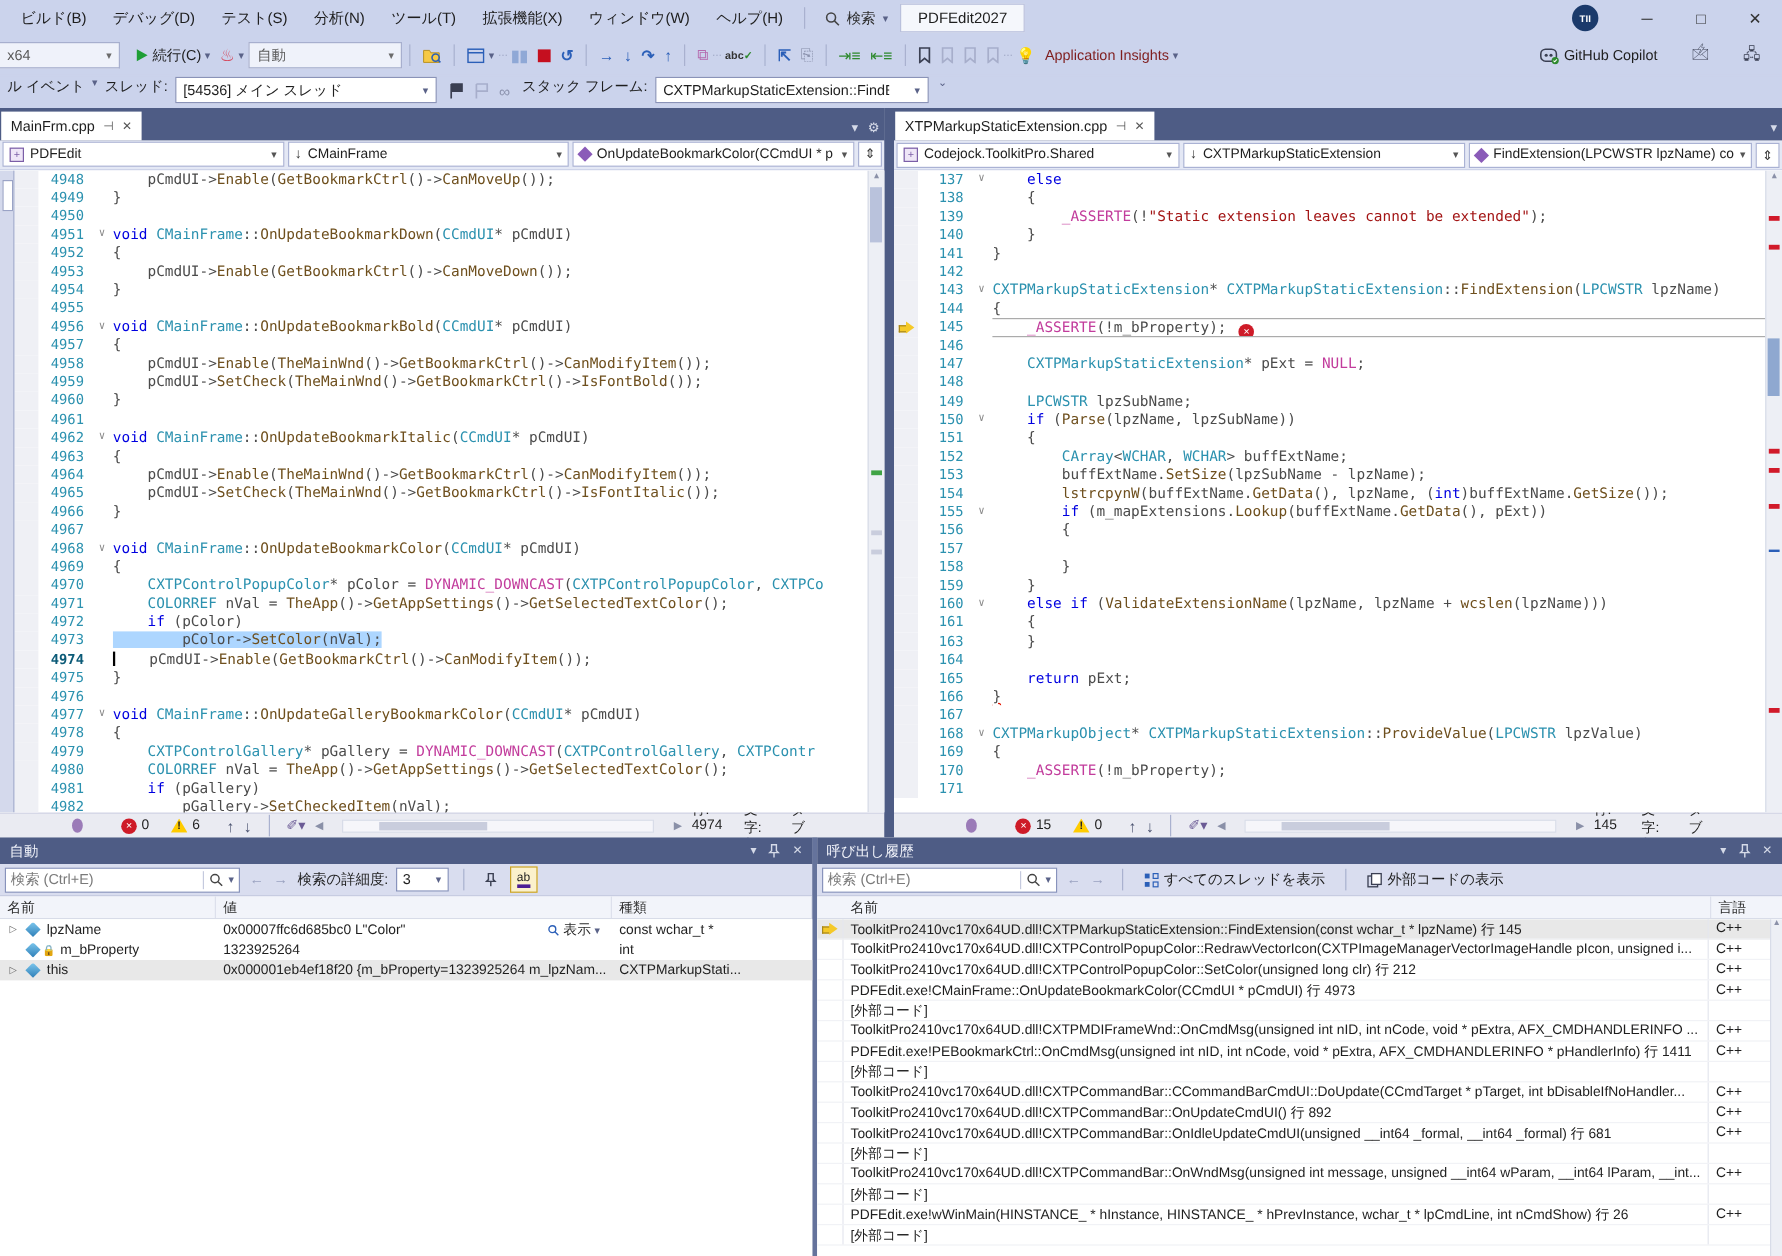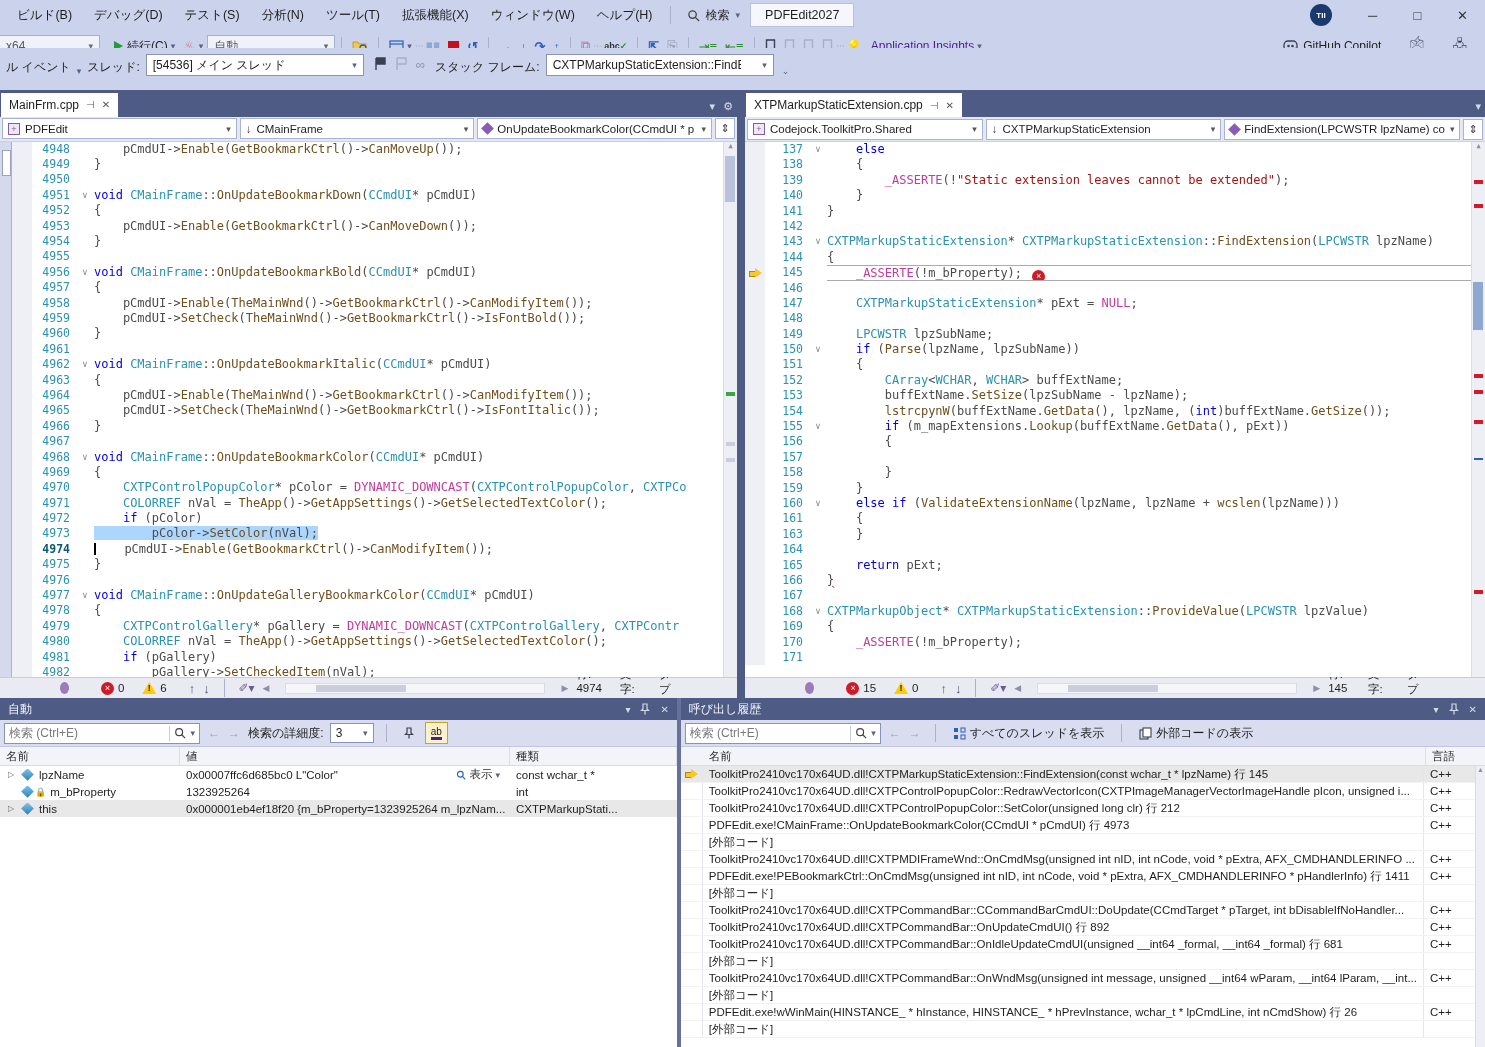--- a/index.html
+++ b/index.html
@@ -29,22 +29,22 @@
     align-items:center; padding:0 6px; gap:6px; color:#5a5a5a; }
   .combo .cb-arrow { margin-left:auto; color:#6b6b6b; font-size:9px; }
   .tbtn { height:24px; display:flex; align-items:center; padding:0 4px; gap:3px; }
   .blue-glyph { color:#2B5FB8; font-weight:bold; font-size:13px; }
   .gray-glyph { color:#8A91AC; font-size:13px; }
   .green-glyph { color:#2F8A2F; font-size:13px; }
   .dots { color:#9aa2c0; font-size:8px; letter-spacing:1px; writing-mode:vertical-rl; line-height:6px; }
   .ovf { color:#5a6288; font-size:9px; }
 
   
-  .debugbar { position:absolute; left:0; top:48px; width:1485px; height:28px;
-    background:#CBD3EC; display:flex; align-items:flex-end; font-size:12px; }
+  .debugbar { position:absolute; left:0; top:64px; width:1485px; height:28px;
+    background:#CBD3EC; display:flex; align-items:flex-start; font-size:12px; }
   .dlabel { color:#1e1e1e; padding:0 6px; }
   .dcombo { background:#fff; border:1px solid #8A93B8; height:22px; display:flex; align-items:center;
     padding:0 6px; gap:21px; }
 
   
   .editors { position:absolute; left:0; top:90px; width:1485px; height:608px; background:#4E5C85; display:flex; }
   .pane { display:flex; flex-direction:column; background:#fff; }
   .pane.left { width:737px; }
   .pane-splitter { width:8px; background:#4E5C85; }
   .pane.right { width:740px; }
@@ -291,21 +291,21 @@
     <div class="tbtn">
       <svg class="ic" width="11" height="14" viewBox="0 0 11 14">
           <path d="M1.5 1 h8 v12 l-4 -3.4 l-4 3.4 z" fill="none" stroke="#A7AECB" stroke-width="1.4"></path>
         </svg>
     </div>
     <span class="dots">⋮</span>
     <div class="tbtn">
         <span class="gray-glyph">💡</span>
       </div>
     <div class="tbtn">
-      <span style="color:#4c1d95">Application Insights</span>
+      <span style="color:#7f1d1d">Application Insights</span>
       <span class="ovf">▾</span>
     </div>
     <div class="tb-right" style="padding-right:14px; gap:20px">
       <div class="tbtn">
         <svg class="ic" width="17" height="15" viewBox="0 0 17 15">
             <rect x="1" y="2" width="13" height="10" rx="4" fill="none" stroke="#3A3F52" stroke-width="1.3"></rect>
             <circle cx="5.5" cy="7" r="1.3" fill="#3A3F52"></circle>
             <circle cx="9.5" cy="7" r="1.3" fill="#3A3F52"></circle>
             <circle cx="13" cy="11.5" r="3" fill="#2F8A2F"></circle>
             <path d="M11.6 11.5 l1 1 l1.8 -2" stroke="#fff" stroke-width="0.9" fill="none"></path>

